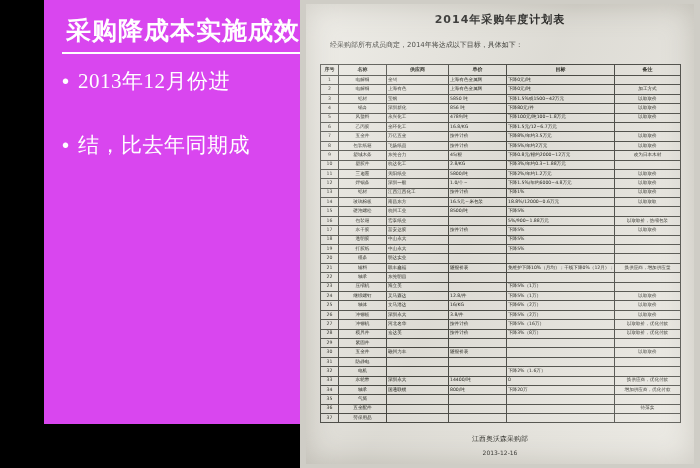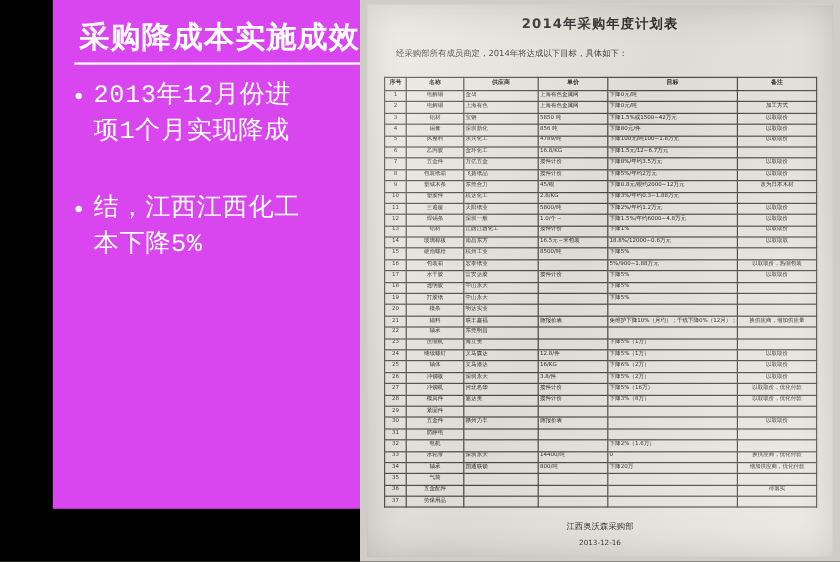--- a/index.html
+++ b/index.html
@@ -30,21 +30,21 @@
     position:relative;
     display:flex;
     margin-bottom:26px;
   }
   .dot{
     width:16px;flex:0 0 16px;
     color:#fff;font-size:20px;line-height:30px;
   }
   .btext{
     font-size:21px;line-height:30px;color:#ffffff;
-    font-family:Liberation Mono, monospace;
+    font-family:Liberation Serif, serif;
     letter-spacing:0.5px;
   }
 
   
   .right{
     position:absolute;left:300px;top:0;width:400px;height:468px;
     background:#cfcdc6;
     overflow:hidden;
   }
   .paper{
@@ -113,29 +113,27 @@
   <div class="left">
     <div class="title">采购降成本实施成效</div>
     <div class="title-underline"></div>
 
     <div class="bullets">
 
       <div class="bullet">
         <div class="dot">•</div>
         <div class="btext">
           <div>2013年12月份进</div>
-          <div>项1个月实现降成</div>
         </div>
       </div>
 
       <div class="bullet" style="margin-top:34px;">
         <div class="dot">•</div>
         <div class="btext">
-          <div>结，江西江西化工</div>
-          <div>本下降5%</div>
+          <div>结，比去年同期成</div>
         </div>
       </div>
 
     </div>
   </div>
 
   <div class="right">
     <div class="paper">
       <div class="doc-title">2014年采购年度计划表</div>
       <div class="doc-intro">经采购部所有成员商定，2014年将达成以下目标，具体如下：</div>

